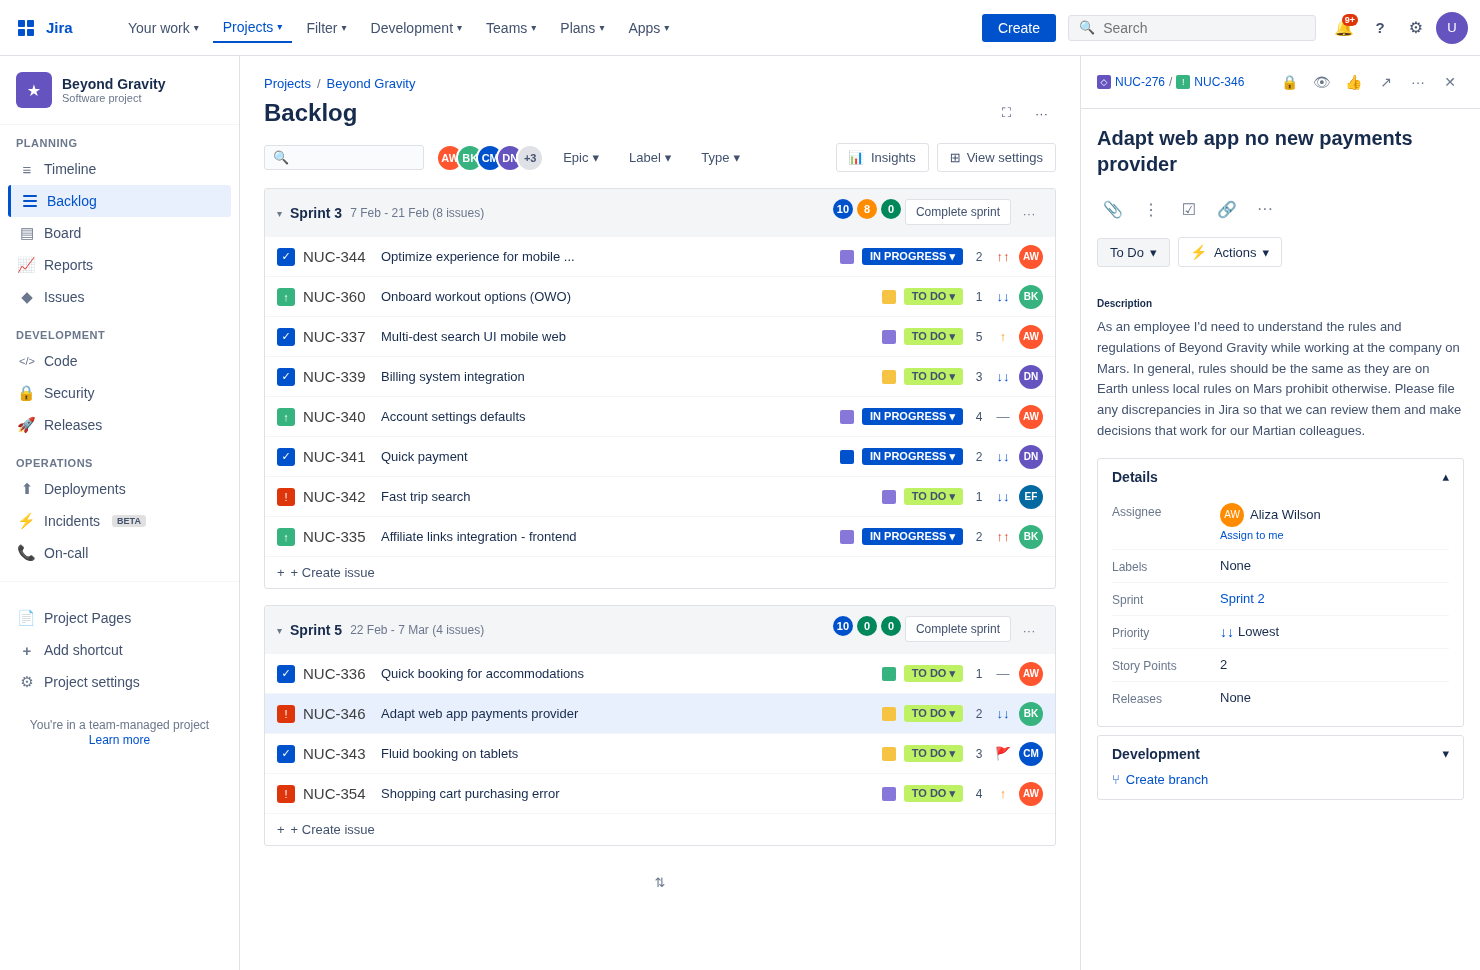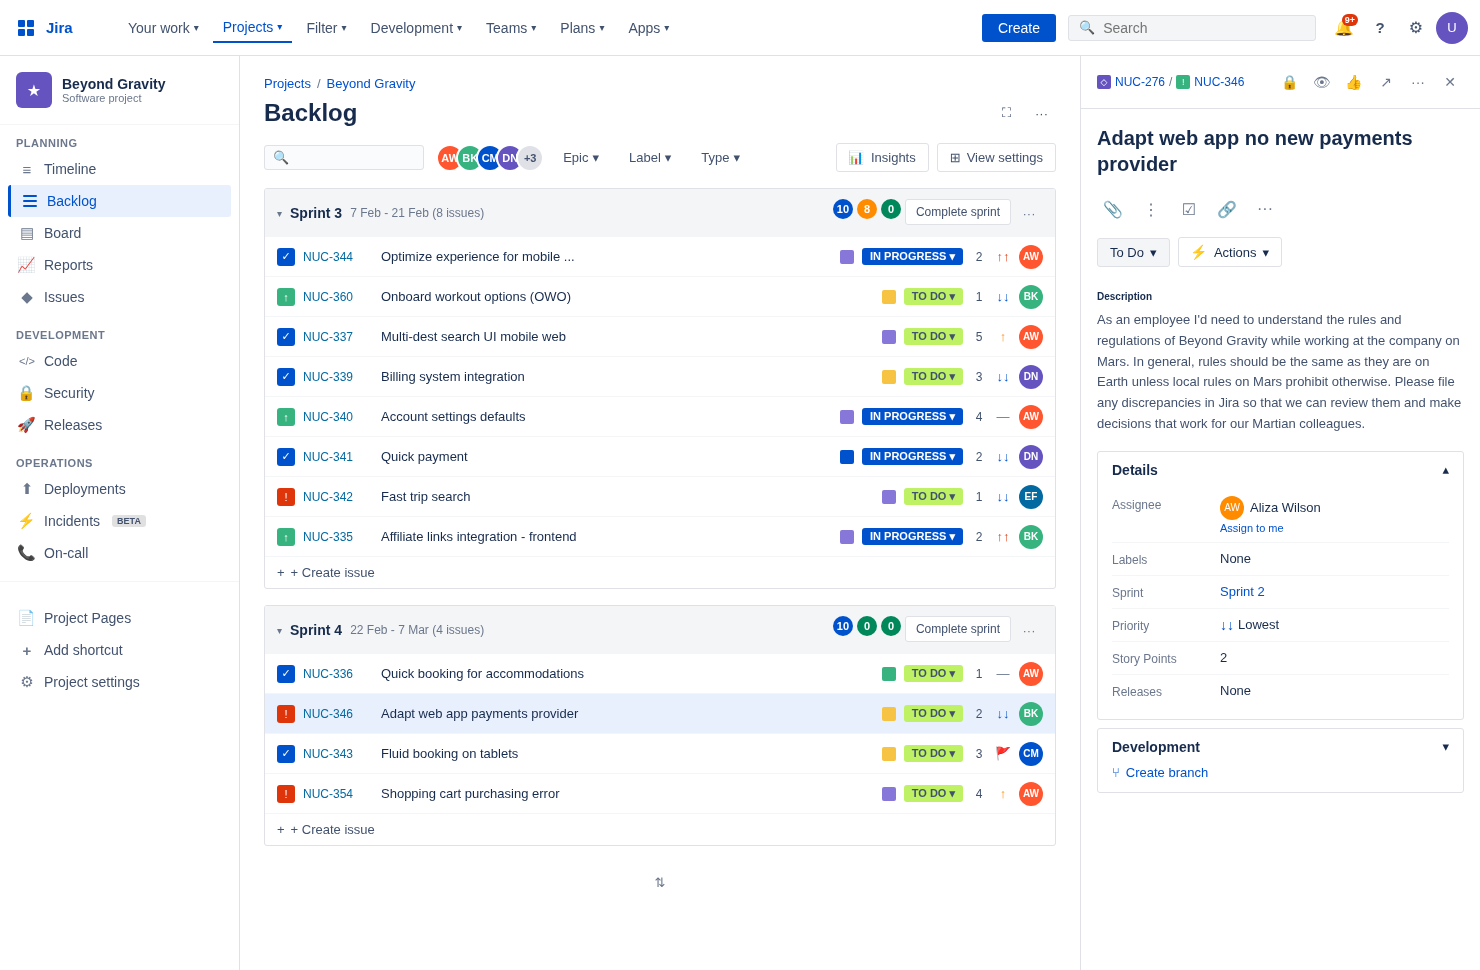--- a/index.html
+++ b/index.html
@@ -88,21 +88,21 @@
     .complete-sprint-btn { padding: 5px 10px; border-radius: 3px; border: 1px solid #dfe1e6; background: #fff; cursor: pointer; font-size: 12px; color: #42526e; white-space: nowrap; }
     .sprint-more { width: 28px; height: 28px; border-radius: 3px; display: flex; align-items: center; justify-content: center; cursor: pointer; color: #6b778c; }
 
     
     .issue-row { display: flex; align-items: center; padding: 6px 12px; border-bottom: 1px solid #f4f5f7; gap: 8px; cursor: pointer; min-height: 40px; }
     .issue-row.selected { background: #e8f0fe; }
     .issue-type { width: 18px; height: 18px; border-radius: 3px; display: flex; align-items: center; justify-content: center; font-size: 11px; color: white; flex-shrink: 0; }
     .type-story { background: #36b37e; }
     .type-task { background: #0052cc; }
     .type-bug { background: #de350b; }
-    .issue-key { font-size: 12px; color: #0369a1; white-space: nowrap; min-width: 70px; }
+    .issue-key { font-size: 15px; color: #404040; white-space: nowrap; min-width: 70px; }
     .issue-summary { flex: 1; font-size: 13px; color: #172b4d; overflow: hidden; text-overflow: ellipsis; white-space: nowrap; }
     .issue-color-tag { width: 14px; height: 14px; border-radius: 2px; flex-shrink: 0; }
     .status-badge { padding: 2px 8px; border-radius: 3px; font-size: 11px; font-weight: 600; cursor: pointer; display: flex; align-items: center; gap: 3px; white-space: nowrap; }
     .status-in-progress { background: #0052cc; color: white; }
     .status-to-do { background: #bef264; color: #42526e; }
     .story-points { font-size: 12px; color: #42526e; min-width: 16px; text-align: center; }
     .priority-icon { width: 16px; height: 16px; display: flex; align-items: center; justify-content: center; font-size: 13px; }
     .issue-avatar { width: 24px; height: 24px; border-radius: 50%; display: flex; align-items: center; justify-content: center; font-size: 10px; color: white; font-weight: bold; flex-shrink: 0; }
     .create-issue { display: flex; align-items: center; gap: 6px; padding: 8px 12px; font-size: 13px; color: #42526e; cursor: pointer; }
 
@@ -115,21 +115,21 @@
     .panel-bc-icon.purple { background: #6554c0; }
     .panel-bc-icon.green { background: #36b37e; }
     .panel-bc-sep { color: #6b778c; }
     .panel-actions { display: flex; align-items: center; gap: 4px; }
     .panel-action-btn { width: 28px; height: 28px; border-radius: 3px; display: flex; align-items: center; justify-content: center; cursor: pointer; color: #6b778c; font-size: 14px; }
     .panel-body { padding: 16px; }
     .panel-title { font-size: 20px; font-weight: 600; color: #172b4d; margin-bottom: 16px; line-height: 1.3; }
     .panel-toolbar { display: flex; align-items: center; gap: 6px; margin-bottom: 12px; }
     .toolbar-btn { width: 32px; height: 32px; border-radius: 3px; display: flex; align-items: center; justify-content: center; cursor: pointer; color: #6b778c; font-size: 16px; border: 1px solid transparent; }
     .toolbar-more { font-size: 16px; cursor: pointer; color: #6b778c; padding: 4px; }
-    .status-row { display: flex; align-items: center; gap: 8px; margin-bottom: 24px; }
+    .status-row { display: flex; align-items: center; gap: 8px; margin-bottom: 31px; }
     .status-dropdown { display: flex; align-items: center; gap: 6px; padding: 6px 12px; border-radius: 3px; border: 1px solid #dfe1e6; background: #f4f5f7; cursor: pointer; font-size: 13px; font-weight: 500; }
     .actions-dropdown { display: flex; align-items: center; gap: 6px; padding: 6px 12px; border-radius: 3px; border: 1px solid #dfe1e6; background: #fff; cursor: pointer; font-size: 13px; }
     .actions-icon { color: #ff991f; font-size: 14px; }
     .section-heading { font-size: 10px; font-weight: 600; color: #172b4d; margin-bottom: 8px; }
     .description-text { font-size: 13px; color: #42526e; line-height: 1.6; }
     .details-section { border: 1px solid #dfe1e6; border-radius: 3px; margin-top: 16px; }
     .details-header { display: flex; align-items: center; justify-content: space-between; padding: 10px 14px; cursor: pointer; }
     .details-header-title { font-size: 14px; font-weight: 600; }
     .details-body { padding: 0 14px 12px; }
     .detail-row { display: flex; align-items: flex-start; padding: 8px 0; border-bottom: 1px solid #f4f5f7; gap: 8px; }
@@ -308,20 +308,24 @@
       <div class="sidebar-item">
         <div class="sidebar-icon" style="font-weight:bold;">+</div>
         <span>Add shortcut</span>
       </div>
       <div class="sidebar-item">
         <div class="sidebar-icon">⚙</div>
         <span>Project settings</span>
       </div>
     </div>
 
+    <div style="padding: 16px; text-align: center;">
+      <div style="font-size: 12px; color: #6b778c;">You're in a team-managed project</div>
+      <a style="font-size: 12px; color: #0052cc; cursor:pointer;">Learn more</a>
+    </div>
   </aside>
 
   <div class="main-and-panel">
 
     <div class="main">
       <div class="scrollable-main">
         <div class="breadcrumb">
           <a>Projects</a>
           <span class="breadcrumb-sep">/</span>
           <a>Beyond Gravity</a>
@@ -473,21 +477,21 @@
 
           <div class="create-issue">
             <span>+</span>
             <span>+ Create issue</span>
           </div>
         </div>
 
         <div class="sprint-section">
           <div class="sprint-header">
             <span class="sprint-chevron">▾</span>
-            <span class="sprint-name">Sprint 4</span>
+            <span class="sprint-name">Sprint 5</span>
             <span class="sprint-dates">22 Feb - 7 Mar (4 issues)</span>
             <div class="sprint-badges">
               <div class="sprint-badge badge-blue">10</div>
               <div class="sprint-badge badge-green">0</div>
               <div class="sprint-badge badge-green">0</div>
               <button class="complete-sprint-btn">Complete sprint</button>
               <div class="sprint-more">···</div>
             </div>
           </div>
 

